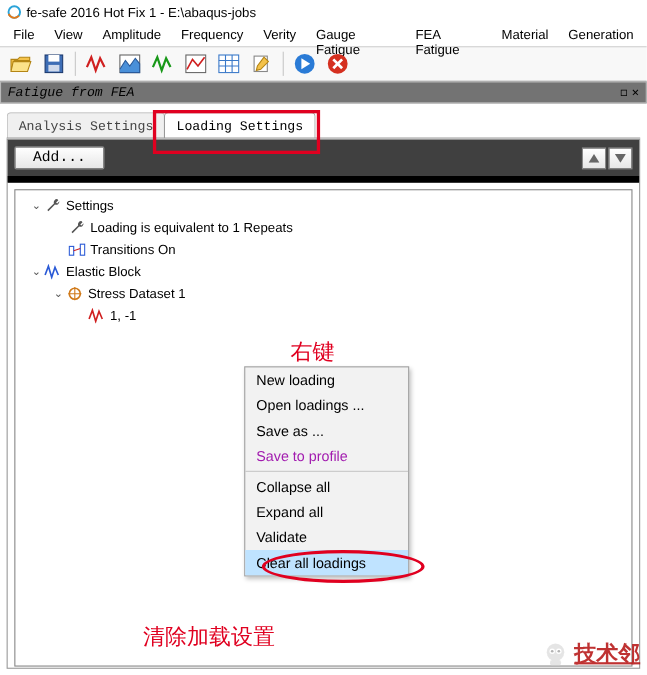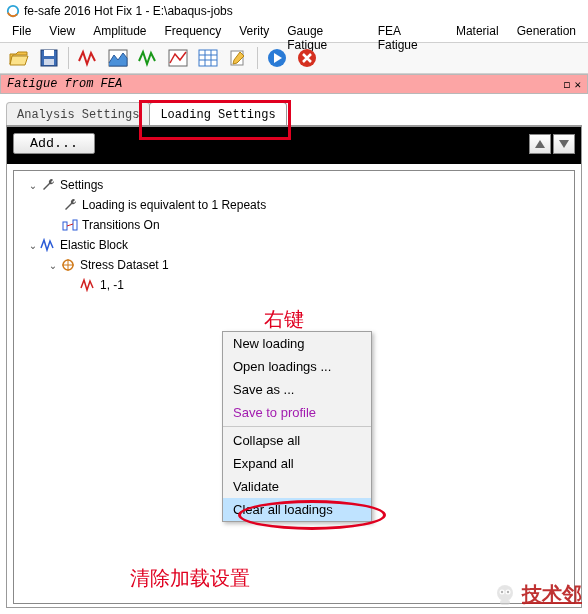--- a/index.html
+++ b/index.html
@@ -29,21 +29,21 @@
     display: flex; align-items: center; gap: 4px;
     padding: 3px 6px;
     border-top: 1px solid #d0d0d0;
     border-bottom: 1px solid #d0d0d0;
     background: #f8f8f8;
     height: 32px;
   }
   .toolbar .tbtn { width: 26px; height: 24px; display:flex; align-items:center; justify-content:center; border:1px solid transparent; border-radius:2px; }
   .toolbar .sep { width:1px; height:22px; background:#c8c8c8; margin:0 2px; }
   .panel-title {
-    background: #fca5a5;
+    background: #737373;
     border: 1px solid #b8b8b8;
     padding: 2px 6px;
     font-style: italic;
     font-family: "Courier New", monospace;
     display:flex; align-items:center;
     height: 20px;
   }
   .panel-title .controls { margin-left:auto; display:flex; gap:4px; }
   .panel-title .controls span { font-style:normal; font-size:11px; cursor:default; }
   .tabs {
@@ -68,22 +68,22 @@
   .tab-underline { position:absolute; bottom:0; left:6px; right:6px; height:1px; background:#999; }
   .body-area {
     border:1px solid #999; margin:0 6px 6px 6px;
     height: calc(614px - 22px - 20px - 32px - 20px - 32px - 6px);
     background:#fff;
     position:relative;
   }
   .addbar {
     display:flex; align-items:flex-end;
     padding:6px;
-    background:#000000;
-    border-bottom:4px solid #000000;
+    background:#404040;
+    border-bottom:6px solid #000000;
   }
   .addbtn {
     font-family:"Courier New",monospace;
     border:1px solid #888; background:linear-gradient(#fff,#e6e6e6);
     padding:2px 16px; border-radius:2px;
   }
   .arrow-btn {
     width:22px; height:20px; border:1px solid #888;
     background:linear-gradient(#fff,#e6e6e6);
     display:flex; align-items:center; justify-content:center;

